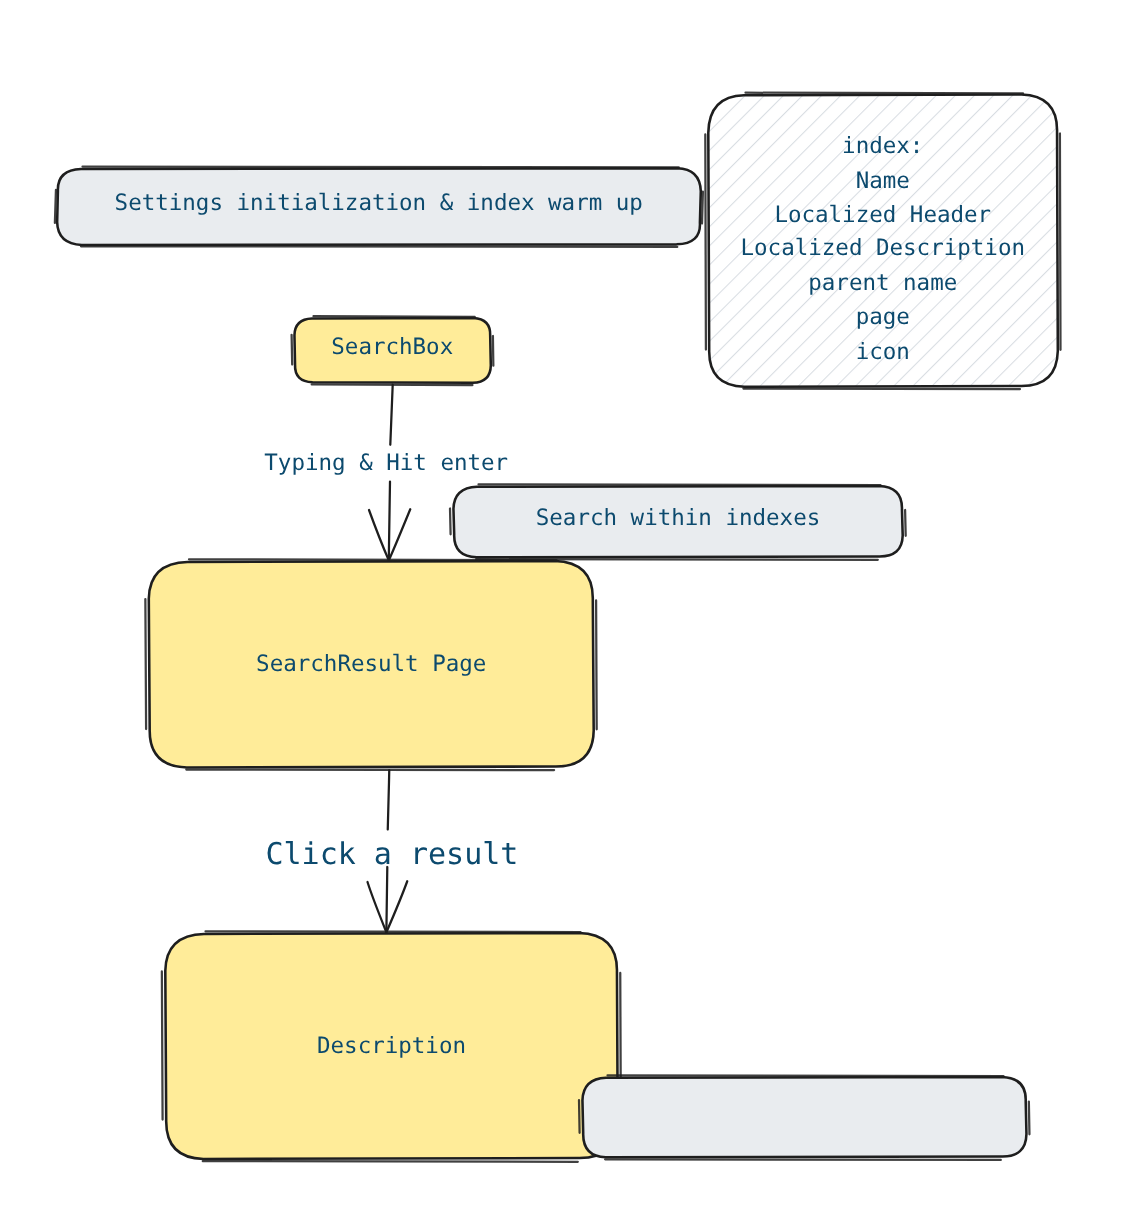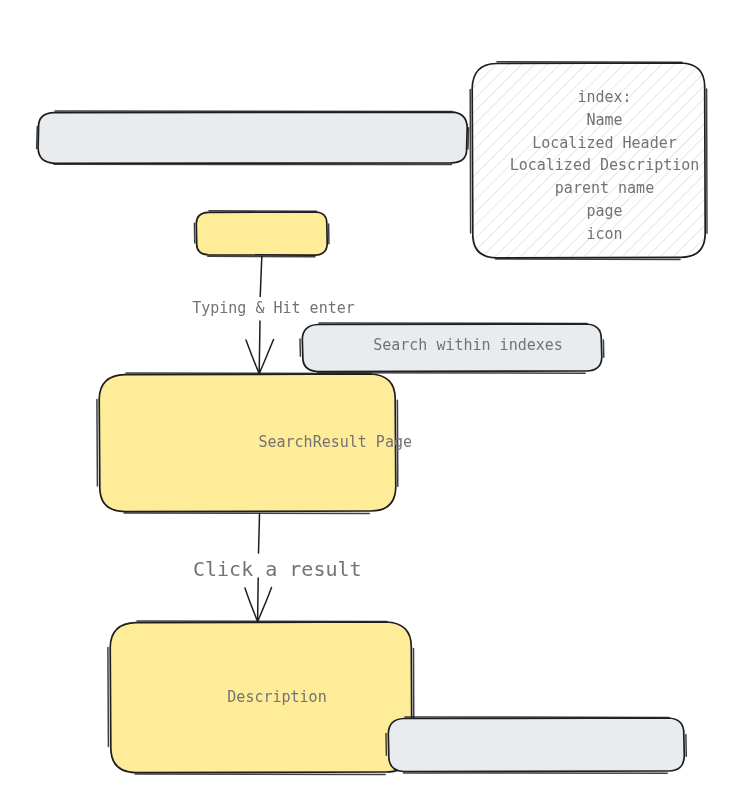--- a/index.html
+++ b/index.html
@@ -17,27 +17,26 @@
   }
   .diagram-svg {
     position: absolute;
     left: 0;
     top: 0;
     width: 750px;
     height: 806px;
   }
   .node-label {
     position: absolute;
-    color: #737373;
+    color: #0c4a6e;
     font-family: "DejaVu Sans Mono", "Liberation Mono", monospace;
     white-space: pre;
     line-height: 1.25;
     pointer-events: none;
     text-align: center;
-    padding-left: 16px;
   }
   .lbl-settings-init {
     left: 38px;
     top: 126px;
     width: 429px;
     font-size: 15px;
   }
   .lbl-index-block {
     left: 472px;
     top: 86px;
@@ -61,21 +60,20 @@
     left: 302px;
     top: 336px;
     width: 300px;
     font-size: 15px;
   }
   .lbl-searchresult {
     left: 99px;
     top: 433px;
     width: 297px;
     font-size: 15px;
-    text-align: right;
   }
   .lbl-click-result {
     left: 177px;
     top: 557px;
     width: 163px;
     font-size: 20px;
   }
   .lbl-settingspage {
     left: 110px;
     top: 688px;
@@ -144,29 +142,31 @@
       <path d="M136,622.6 L386.0,622.0 Q411.8,622.8 411.3,647.8 L411.8,747.0 Q411.4,772.4 385.6,772.0 L135.6,772.6 Q110.4,772.0 110.8,746.8 L110.2,647.2 Q110.7,623.2 136,622.6 Z" fill="#ffec99" stroke="#1e1e1e" stroke-width="1.7" stroke-linecap="round" stroke-linejoin="round"></path>
       <path d="M137,620.9 L387.0,621.4 M413.5,648.6 L413.9,746.2 M385.2,774.5 L135.2,774.1 M108.4,746.4 L107.9,647.6" fill="none" stroke="#1e1e1e" stroke-width="1.5" stroke-linecap="round" opacity="0.85"></path>
     </g>
 
     <g>
       <path d="M404,718.5 L668.0,718.0 Q684.3,718.6 683.8,734.0 L684.3,756.0 Q684.0,771.4 667.6,771.0 L403.8,771.5 Q388.4,771.0 388.8,755.4 L388.3,733.6 Q388.7,719.1 404,718.5 Z" fill="#e9ecef" stroke="#1e1e1e" stroke-width="1.7" stroke-linecap="round" stroke-linejoin="round"></path>
       <path d="M405,716.9 L669.0,717.4 M685.9,734.4 L686.3,756.2 M667.2,773.3 L403.4,772.9 M386.4,755.2 L386.0,733.4" fill="none" stroke="#1e1e1e" stroke-width="1.5" stroke-linecap="round" opacity="0.85"></path>
     </g>
   </svg>
 
+  <div class="node-label lbl-settings-init">Settings initialization &amp; index warm up</div>
 
   <div class="node-label lbl-index-block">index:
 Name
 Localized Header
 Localized Description
 parent name
 page
 icon</div>
 
+  <div class="node-label lbl-searchbox">SearchBox</div>
 
   <div class="node-label lbl-typing">Typing &amp; Hit enter</div>
 
   <div class="node-label lbl-search-within">Search within indexes</div>
 
   <div class="node-label lbl-searchresult">SearchResult Page</div>
 
   <div class="node-label lbl-click-result">Click a result</div>
 
   <div class="node-label lbl-settingspage">Description</div>

